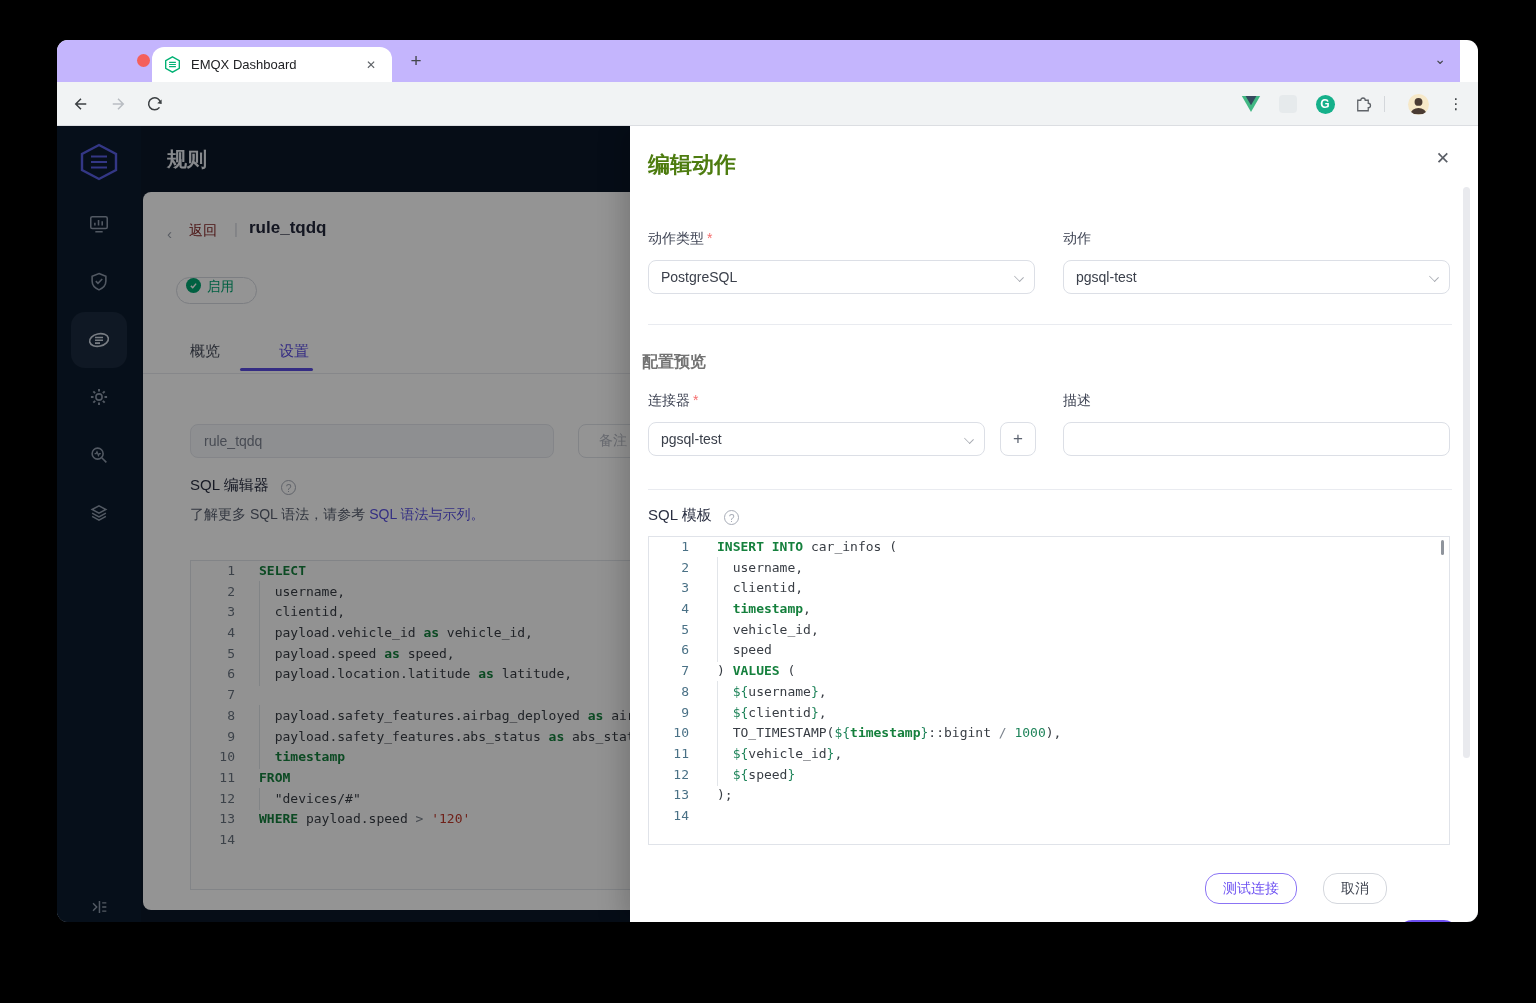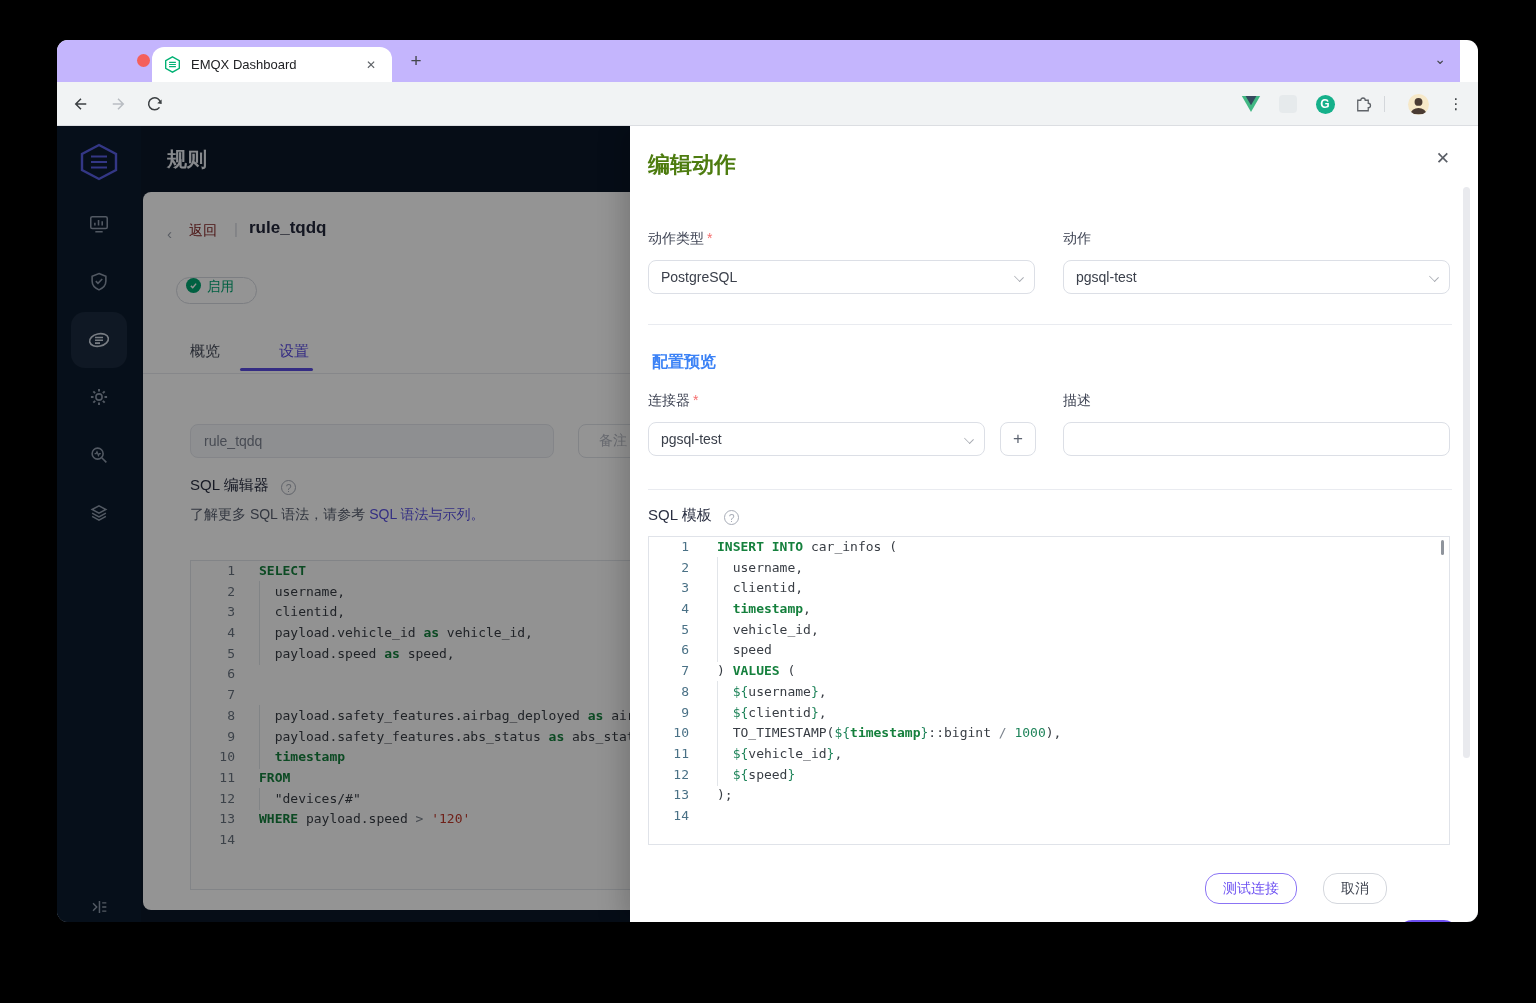--- a/index.html
+++ b/index.html
@@ -89,21 +89,21 @@
   .req{color:#f56c6c;margin-left:3px;}
   .sel{position:absolute;height:34px;border:1px solid #dcdfe6;border-radius:8px;background:#fff;box-sizing:border-box;
        display:flex;align-items:center;padding:0 28px 0 12px;font-size:14px;color:#3b404b;}
   .sel .chev{position:absolute;right:11px;top:12px;width:8px;height:8px;}
   .chev::before{content:'';position:absolute;left:0;top:0;width:7px;height:7px;border-right:1.6px solid #a8abb2;
                 border-bottom:1.6px solid #a8abb2;transform:rotate(45deg) scale(1,.75);}
   .inp{position:absolute;height:34px;border:1px solid #dcdfe6;border-radius:8px;background:#fff;box-sizing:border-box;}
   .plus-btn{position:absolute;width:36px;height:34px;border:1px solid #dcdfe6;border-radius:8px;background:#fff;box-sizing:border-box;
             display:flex;align-items:center;justify-content:center;font-size:17px;color:#5c6370;}
   .divider{position:absolute;left:18px;right:26px;height:1px;background:#e9ebf0;}
-  .sec-head{position:absolute;left:22px;font-size:16px;font-weight:bold;color:#3b82f6;}
+  .sec-head{position:absolute;left:12px;font-size:16px;font-weight:bold;color:#737373;}
   .btn{position:absolute;height:31px;border-radius:14px;box-sizing:border-box;display:flex;align-items:center;justify-content:center;font-size:14px;}
   .btn-test{left:575px;top:747px;width:92px;border:1px solid #8b74f5;color:#6d51f2;background:#fff;}
   .btn-cancel{left:693px;top:747px;width:64px;border:1px solid #d4d7dd;color:#3f4450;background:#fff;}
   .btn-update{left:768px;top:747px;width:60px;background:#6d4ef0;color:#fff;border:none;margin-top:47px;}
   .drawer-scrollbar{position:absolute;right:8px;top:61px;width:7px;height:571px;background:#e9eaee;border-radius:4px;}
   svg{display:block;}
 </style>
 </head>
 <body>
 
@@ -267,21 +267,21 @@
       <div class="help-para">
         <span>了解更多 SQL 语法，请参考 </span><span class="help-link">SQL 语法与示列。</span>
       </div>
 
       <div class="code-block main-code">
           <div class="code-row"><span class="ln">1</span><div class="ct"><span class="tk-kw">SELECT</span></div></div>
           <div class="code-row"><span class="ln">2</span><div class="ct gd"><span class="tk-id">  username,</span></div></div>
           <div class="code-row"><span class="ln">3</span><div class="ct gd"><span class="tk-id">  clientid,</span></div></div>
           <div class="code-row"><span class="ln">4</span><div class="ct gd"><span class="tk-id">  payload.vehicle_id </span><span class="tk-kw">as</span><span class="tk-id"> vehicle_id,</span></div></div>
           <div class="code-row"><span class="ln">5</span><div class="ct gd"><span class="tk-id">  payload.speed </span><span class="tk-kw">as</span><span class="tk-id"> speed,</span></div></div>
-          <div class="code-row"><span class="ln">6</span></div>
+          <div class="code-row"><span class="ln">6</span><div class="ct gd"><span class="tk-id">  payload.location.latitude </span><span class="tk-kw">as</span><span class="tk-id"> latitude,</span></div></div>
           <div class="code-row"><span class="ln">7</span></div>
           <div class="code-row"><span class="ln">8</span><div class="ct gd"><span class="tk-id">  payload.safety_features.airbag_deployed </span><span class="tk-kw">as</span><span class="tk-id"> airbag_deployed,</span></div></div>
           <div class="code-row"><span class="ln">9</span><div class="ct gd"><span class="tk-id">  payload.safety_features.abs_status </span><span class="tk-kw">as</span><span class="tk-id"> abs_status,</span></div></div>
           <div class="code-row"><span class="ln">10</span><div class="ct gd"><span class="tk-id">  </span><span class="tk-kw">timestamp</span></div></div>
           <div class="code-row"><span class="ln">11</span><div class="ct"><span class="tk-kw">FROM</span></div></div>
           <div class="code-row"><span class="ln">12</span><div class="ct gd"><span class="tk-id">  "devices/#"</span></div></div>
           <div class="code-row"><span class="ln">13</span><div class="ct"><span class="tk-kw">WHERE</span><span class="tk-id"> payload.speed </span><span class="tk-op">&gt;</span><span class="tk-id"> </span><span class="tk-str">'120'</span></div></div>
           <div class="code-row"><span class="ln">14</span><div class="ct"><span class="tk-id"></span></div></div>
         </div>
     </div>

